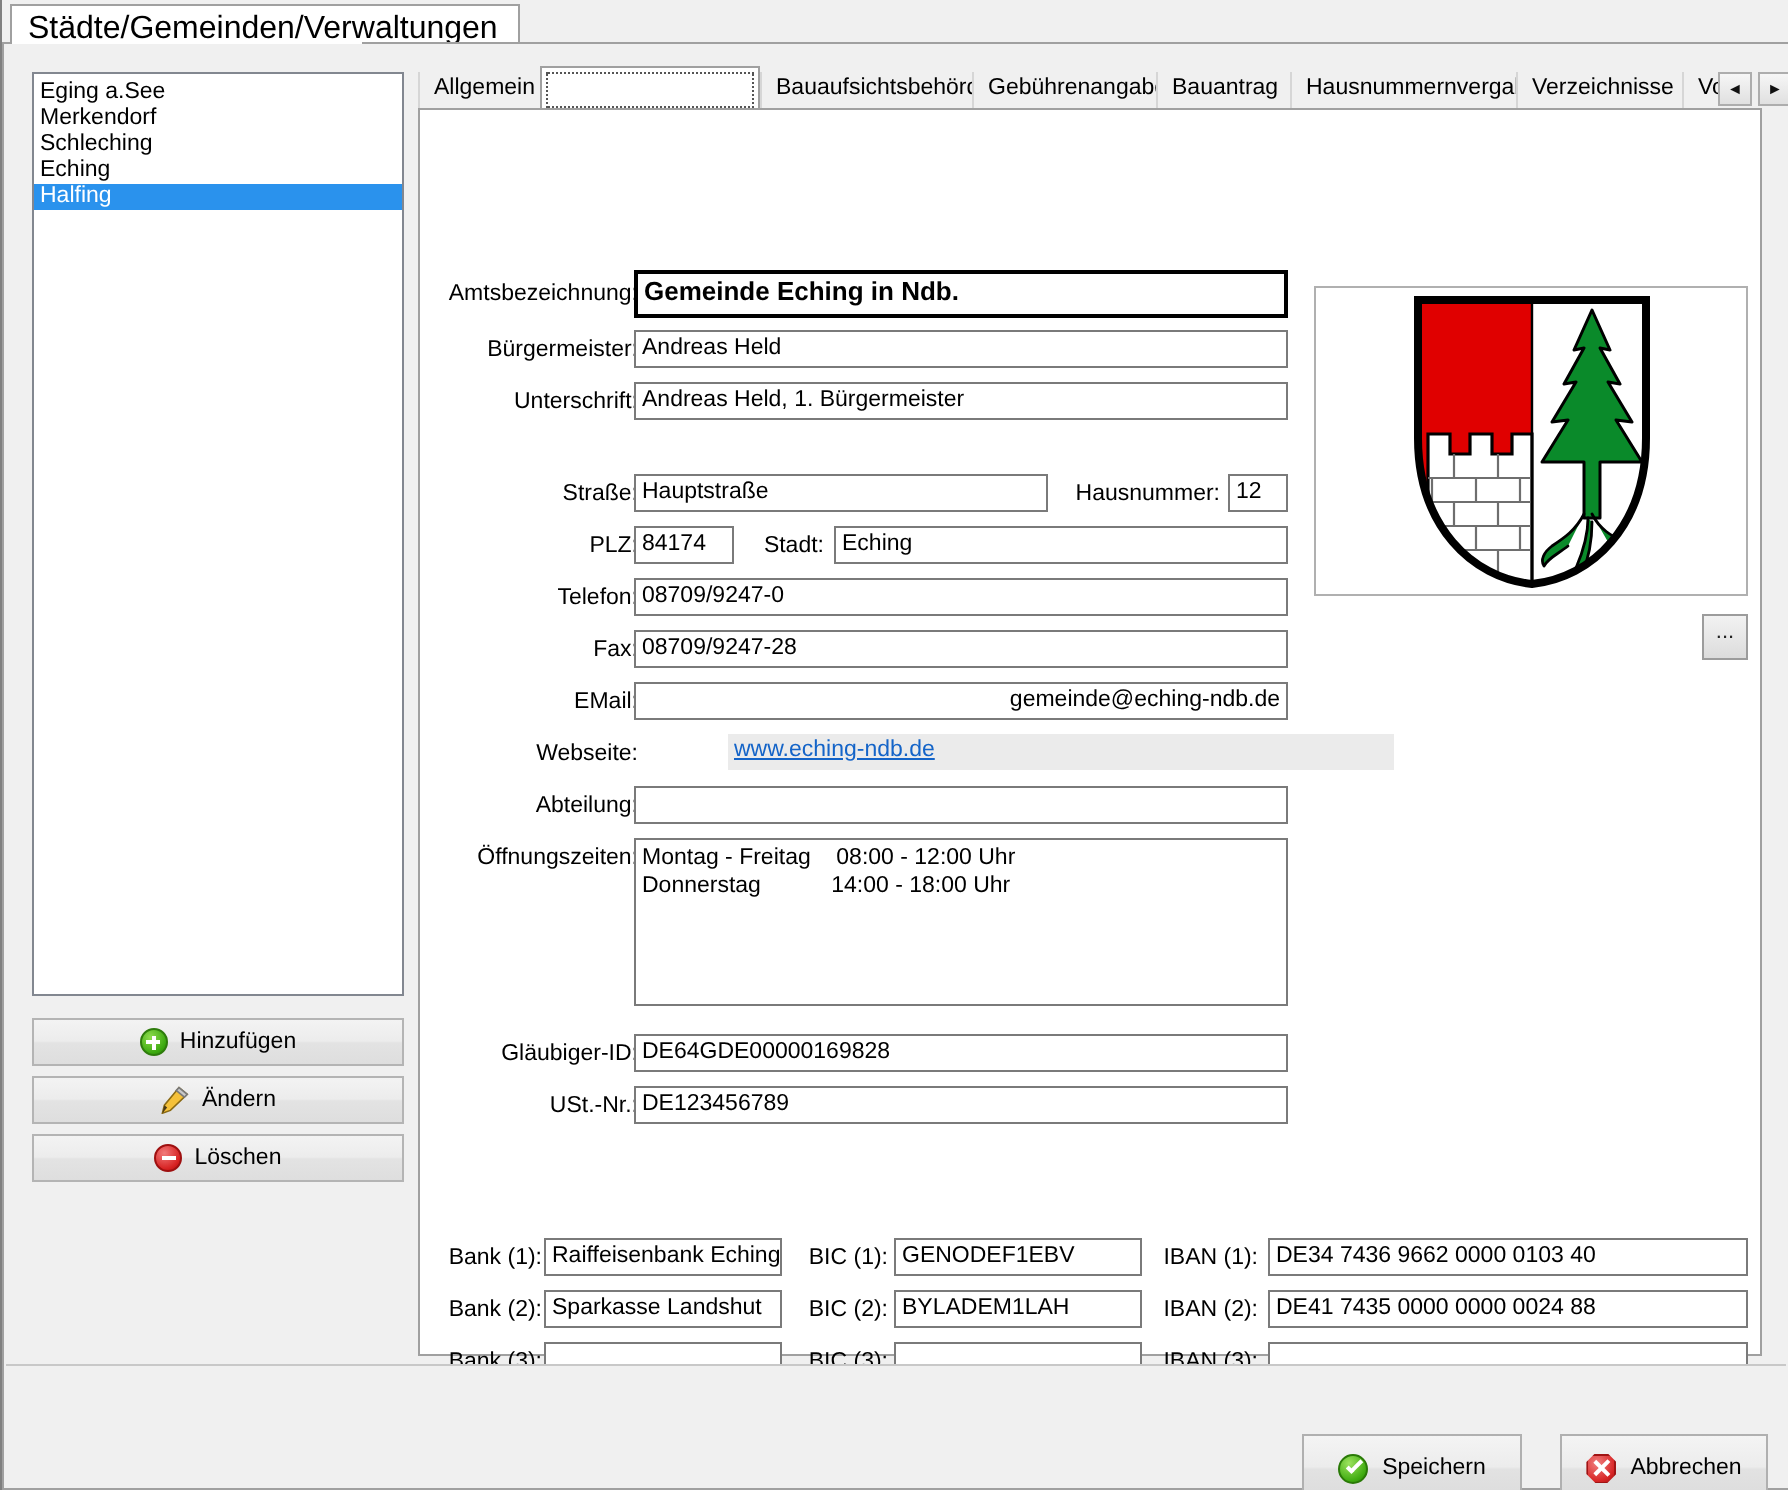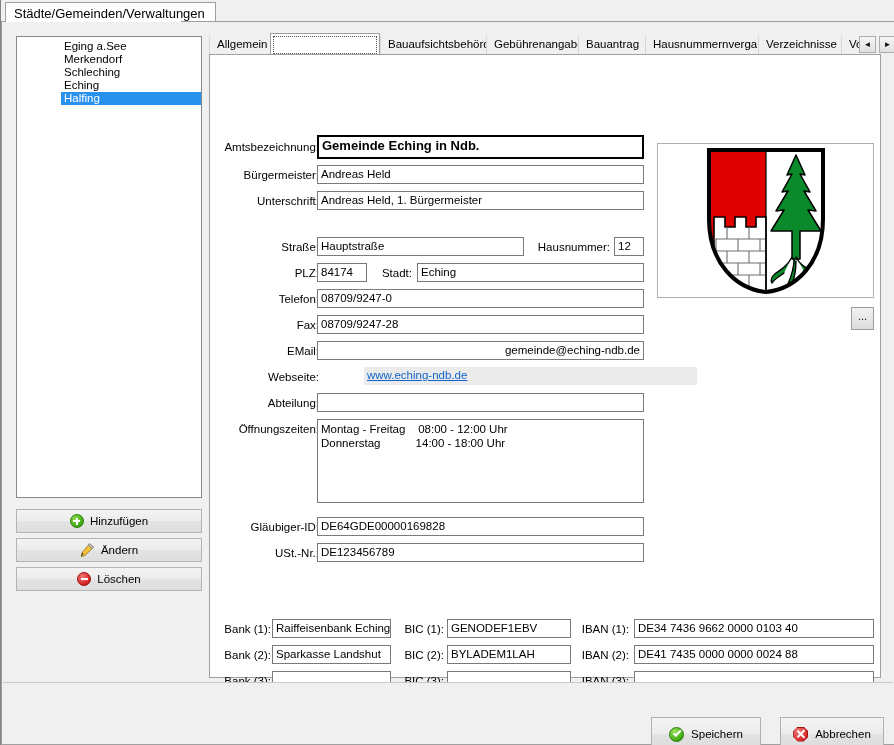--- a/index.html
+++ b/index.html
@@ -33,21 +33,21 @@
   }
   .outer-tab {
     position: absolute;
     left: 4px; top: 2px;
     height: 20px;
     padding: 3px 10px 0 8px;
     background: #ffffff;
     border: 1px solid #a0a0a0;
     border-bottom: none;
     box-sizing: border-box;
-    font-size: 13px;
+    font-size: 16px;
     white-space: nowrap;
   }
   .outer-tab-rest {
     position: absolute;
     left: 0; top: 21px;
     width: 894px; height: 1px;
     background: #a0a0a0;
   }
   .outer-tab-rest-cover {
     position: absolute;
@@ -72,21 +72,20 @@
     width: 186px; height: 565px;
   }
   .listbox {
     position: absolute;
     left: 0; top: 0;
     width: 186px; height: 462px;
     background: #ffffff;
     border: 1px solid #828790;
     box-sizing: border-box;
     overflow: hidden;
-    padding-left: 44px;
   }
   .listbox-item {
     height: 13px;
     line-height: 13px;
     padding: 0 3px;
     font-size: 11.5px;
     white-space: nowrap;
   }
   .listbox-item.selected {
     background: #2a92ed;

